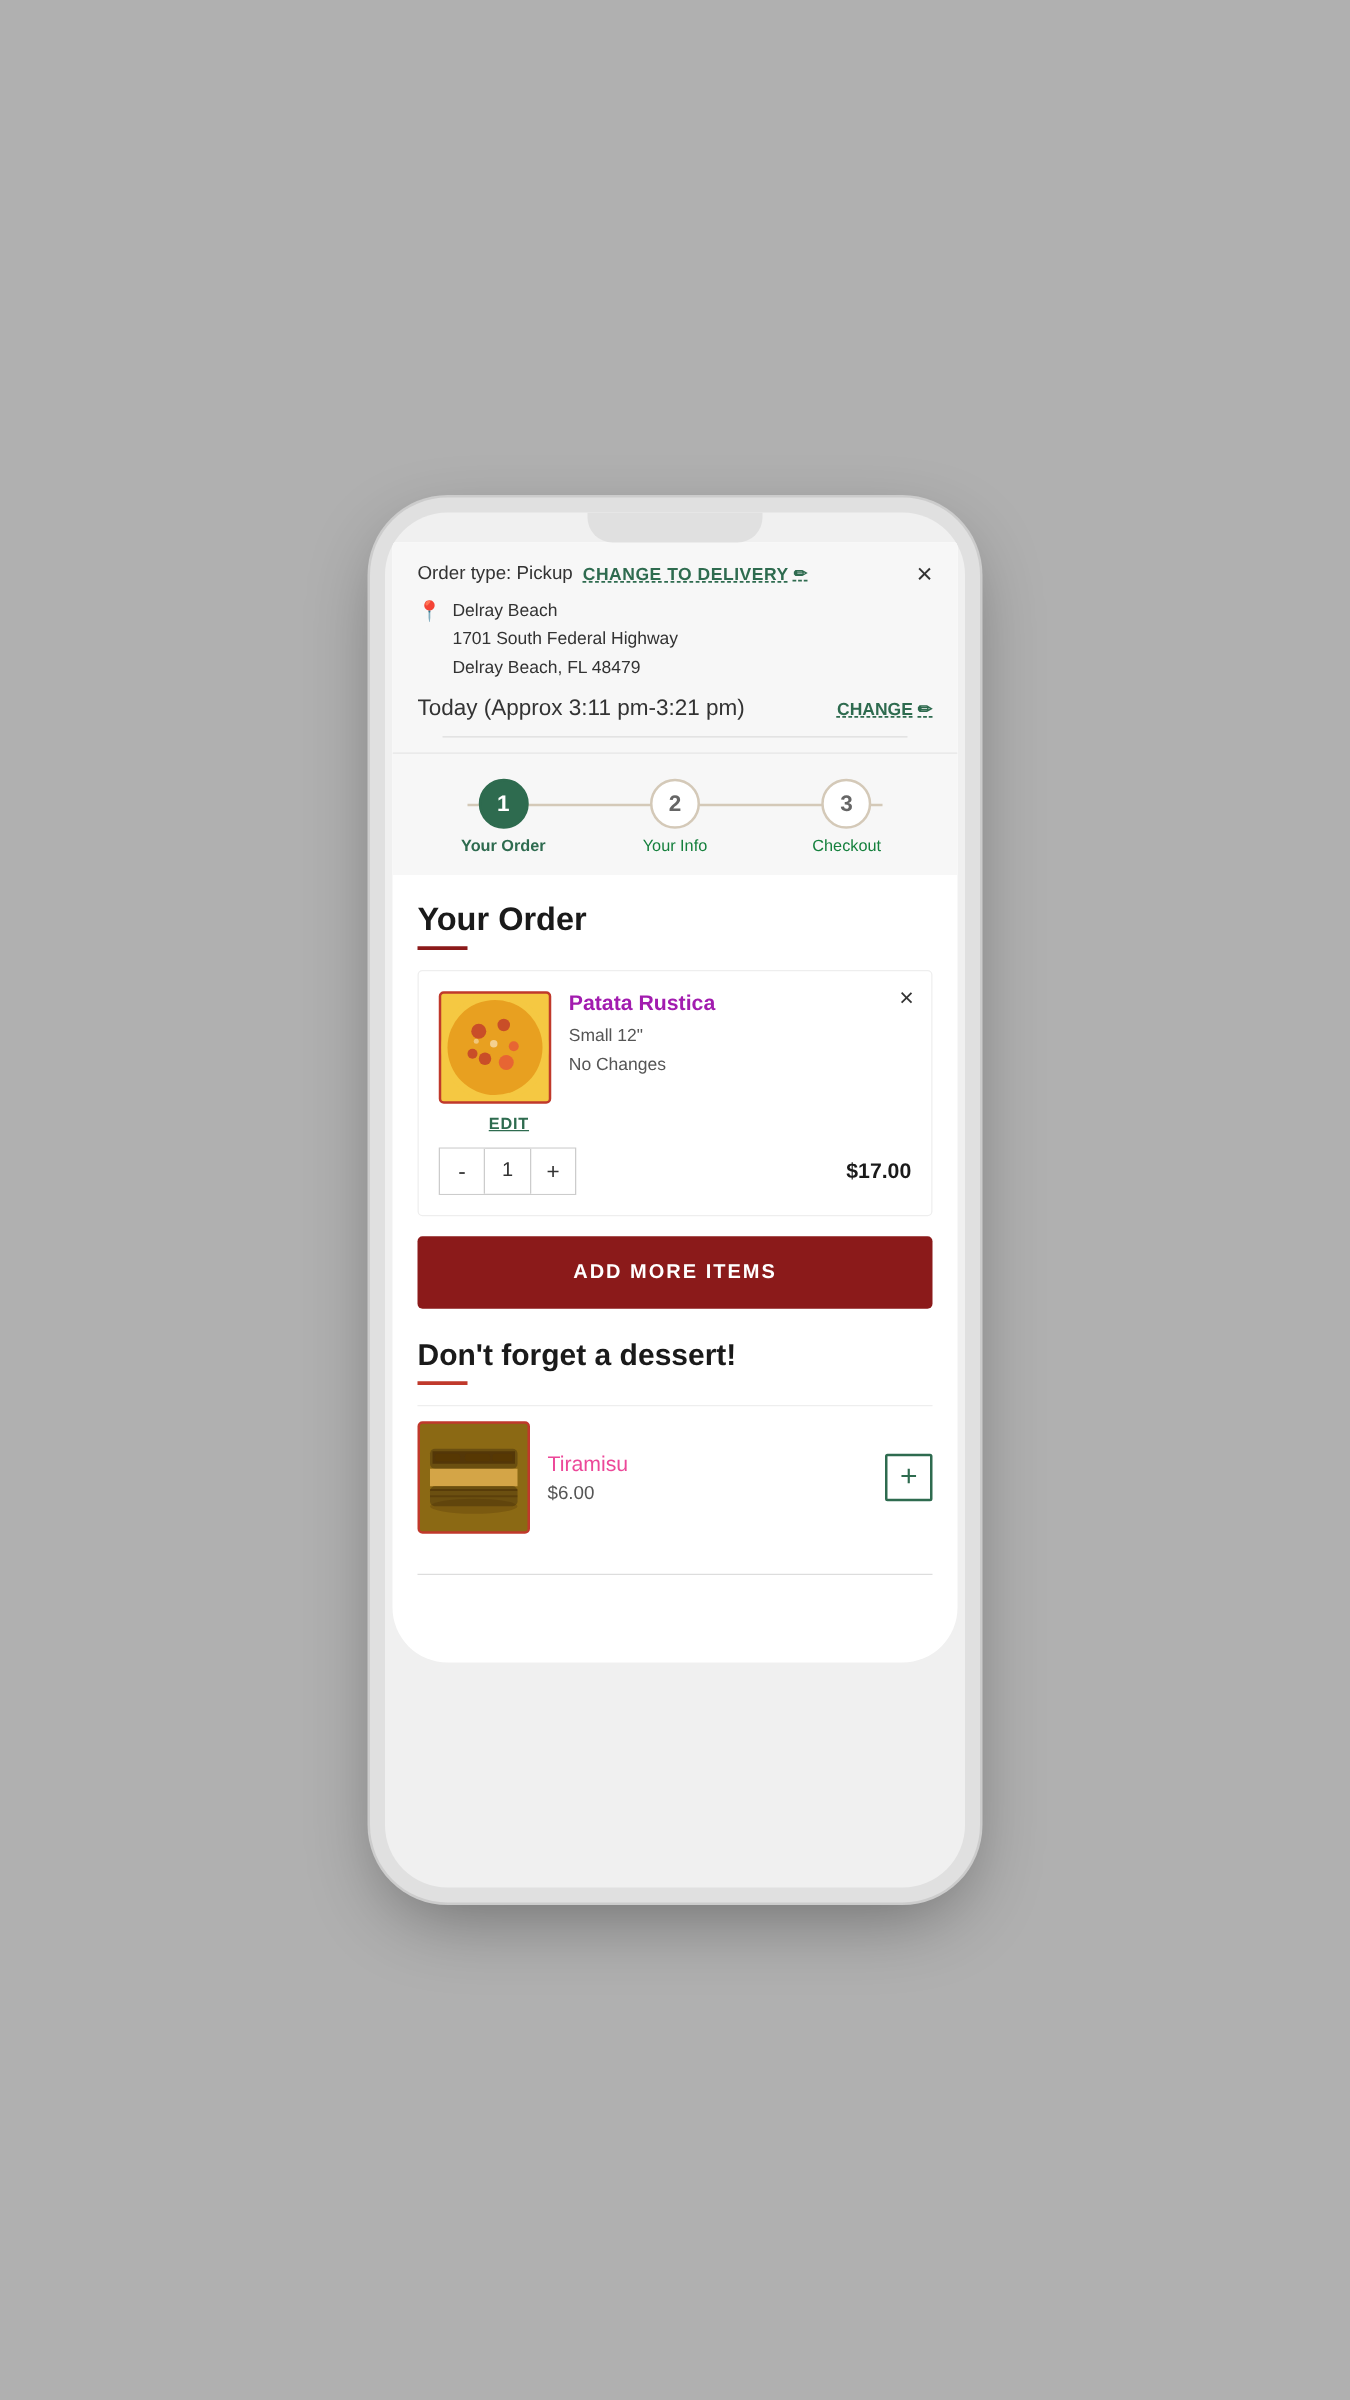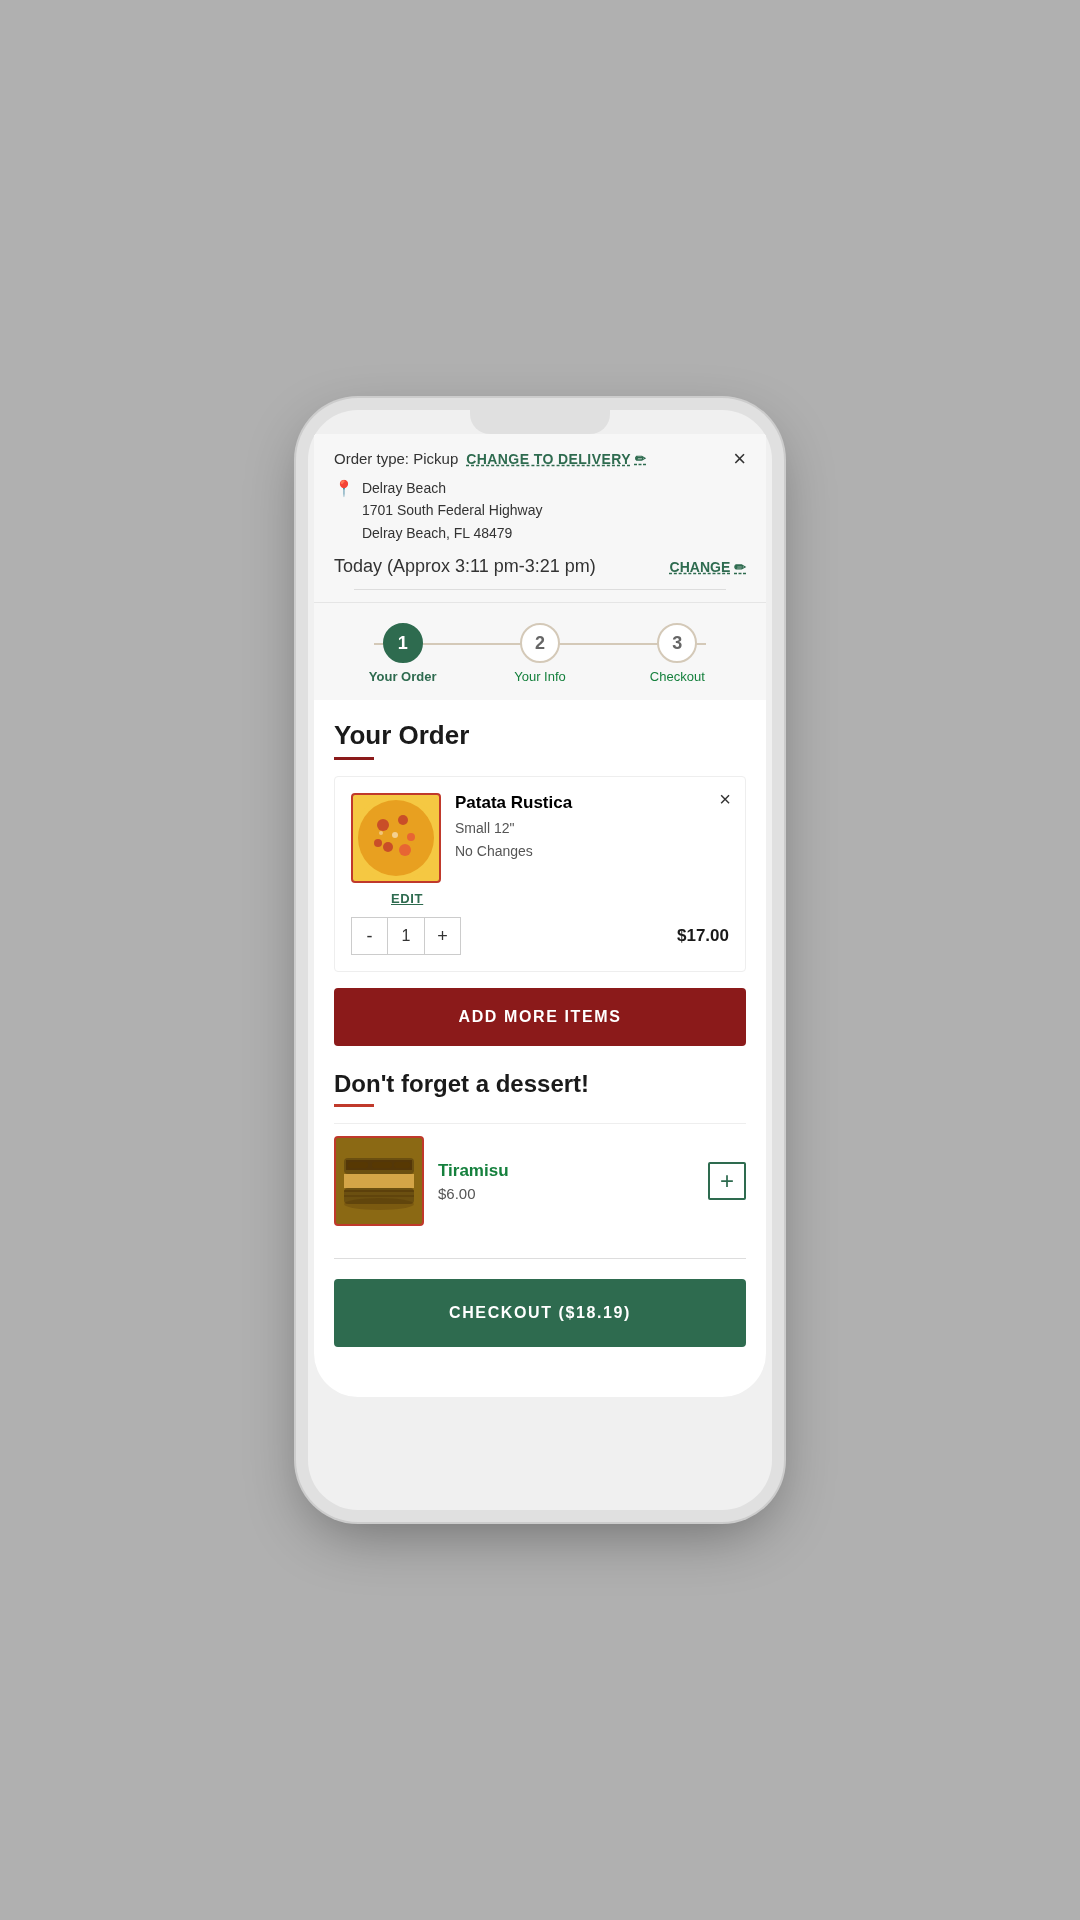--- a/index.html
+++ b/index.html
@@ -259,21 +259,21 @@
       height: 86px;
     }
 
     .item-details {
       flex: 1;
     }
 
     .item-name {
       font-size: 17px;
       font-weight: 700;
-      color: #000000;
+      color: #a21caf;
       margin-bottom: 4px;
     }
 
     .item-sub {
       font-size: 14px;
       color: #555;
       line-height: 1.6;
     }
 
     .item-close-btn {
@@ -403,22 +403,22 @@
       width: 86px;
       height: 86px;
     }
 
     .dessert-details {
       flex: 1;
     }
 
     .dessert-name {
       font-size: 17px;
-      font-weight: 700;
-      color: #15803d;
+      font-weight: 400;
+      color: #ec4899;
       margin-bottom: 4px;
     }
 
     .dessert-price {
       font-size: 15px;
       color: #555;
     }
 
     .add-dessert-btn {
       width: 38px;
@@ -601,17 +601,16 @@
 
           <button class="add-dessert-btn">
             <span>+</span>
           </button>
         </div>
       </div>
 
       <div class="bottom-divider"></div>
 
       
-      <button class="checkout-btn">CHECKOUT ($18.19)</button>
 
     </div>
   </div>
 </div>
 
 </body></html>

